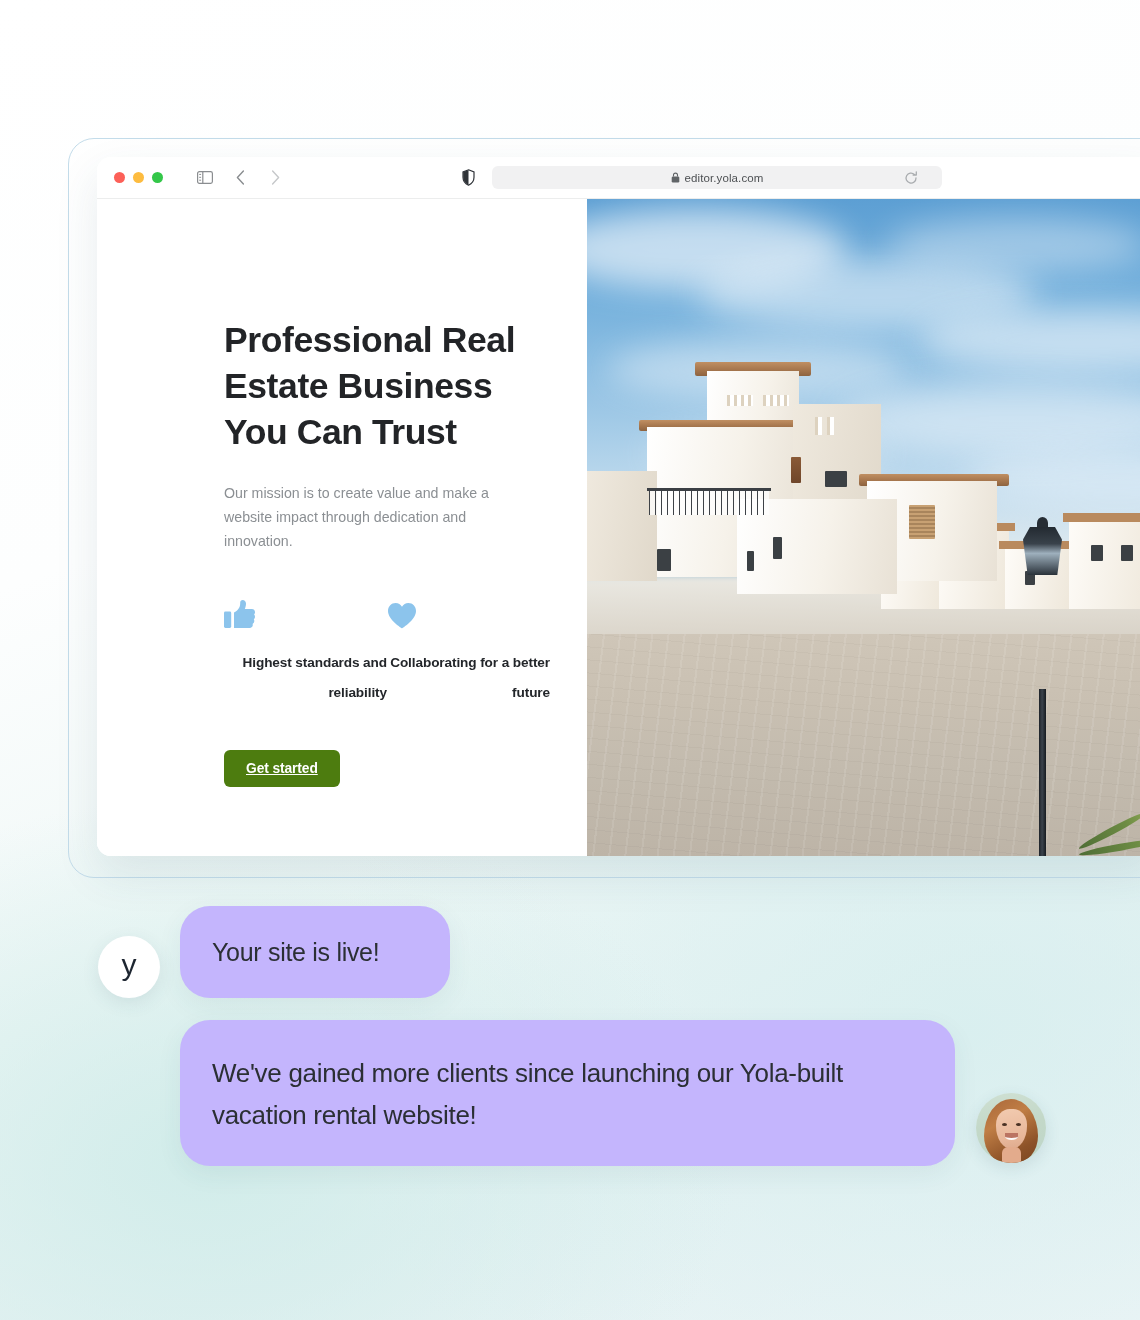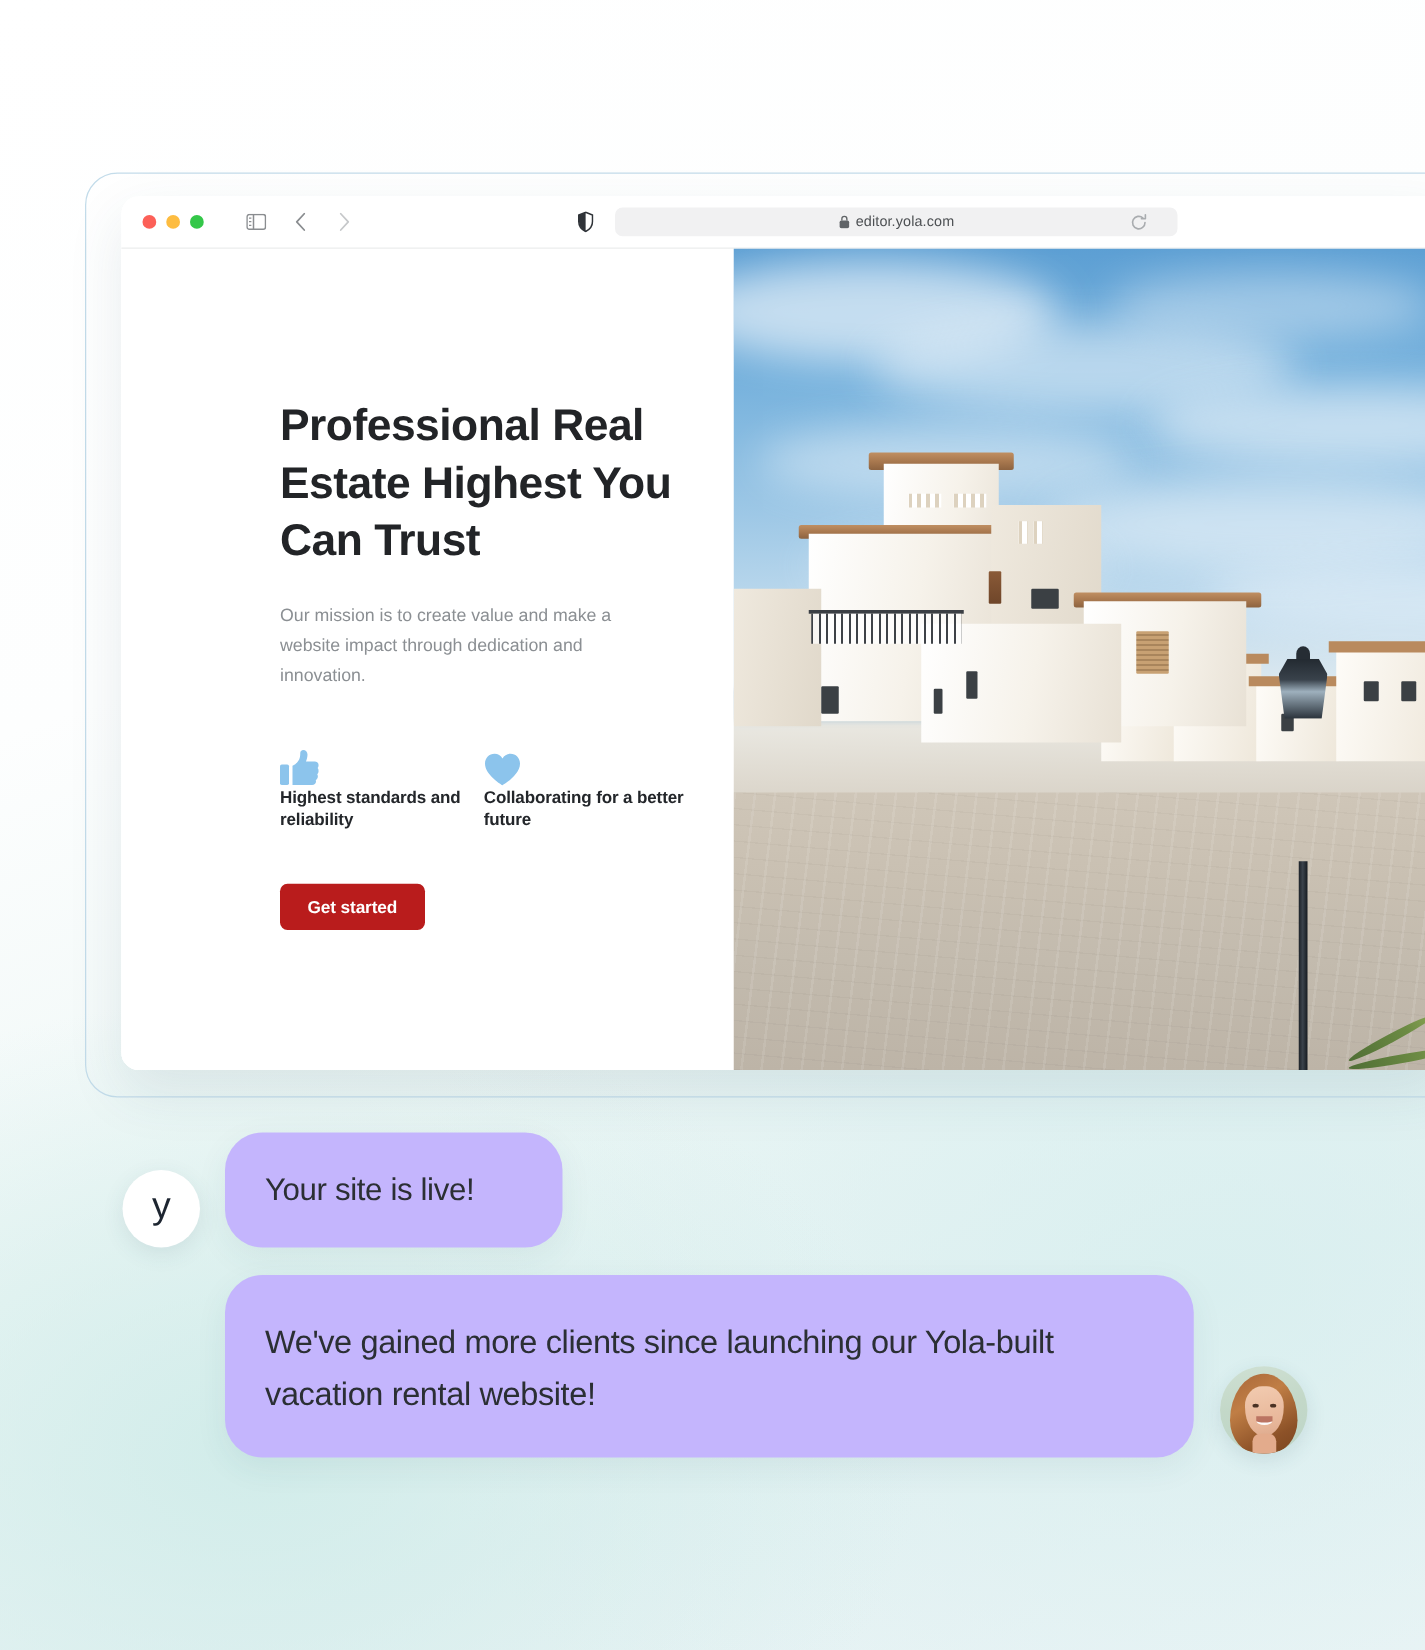--- a/index.html
+++ b/index.html
@@ -136,42 +136,45 @@
   }
   .feature { width: 163px; }
   .feature-icon {
     color: #8cc4ec;
     height: 32px;
     display: flex;
     align-items: flex-end;
   }
   .feature-icon svg { display: block; }
   .feature-label {
+    margin-top: 19px;
     font-size: 13.6px;
-    line-height: 18px;
+    line-height: 30px;
     font-weight: 700;
     color: #23262a;
     letter-spacing: -0.1px;
+    text-align: right;
   }
 
   .cta-button {
     margin-top: 42px;
     display: inline-flex;
     align-items: center;
     justify-content: center;
     height: 37px;
     padding: 0 22px;
-    background: #b91c1c;
+    background: #4d7c0f;
     color: #ffffff;
     font-size: 13.8px;
     font-weight: 700;
     border: none;
     border-radius: 6px;
     cursor: pointer;
     letter-spacing: -0.1px;
+    text-decoration: underline;
   }
 
   
   .hero-photo {
     flex: 1 1 auto;
     position: relative;
     overflow: hidden;
     background: linear-gradient(179deg, #5b9ed3 0%, #77b2dd 16%, #9ec8e6 32%, #c2dcee 45%, #dbe8ef 53%, #e8e6df 58%, #ded9cf 64%, #cfc8bc 72%, #c6bfb3 82%, #cdc3b4 100%);
   }
 
@@ -450,21 +453,21 @@
           <path d="M12 7a5 5 0 1 1-1.6-3.6" stroke="currentColor" stroke-width="1.3" stroke-linecap="round" fill="none"></path>
           <path d="M12.3 0.8v3.2H9.1" stroke="currentColor" stroke-width="1.3" stroke-linecap="round" stroke-linejoin="round" fill="none"></path>
         </svg>
       </span>
     </div>
   </div>
 
   <div class="site-canvas">
 
     <div class="hero-text-col">
-      <h1 class="hero-title">Professional Real Estate Highest You Can Trust</h1>
+      <h1 class="hero-title">Professional Real Estate Business You Can Trust</h1>
       <p class="hero-sub">Our mission is to create value and make a website impact through dedication and innovation.</p>
 
       <div class="feature-row">
 
         <div class="feature">
           <div class="feature-icon">
             <svg width="31" height="29" viewBox="0 0 31 29" fill="currentColor">
               <rect x="0" y="11.5" width="7.2" height="16.5" rx="1.4"></rect>
               <path d="M10 28V12.6c2.6-1.1 4.4-3.1 5.4-5.3.7-1.5.8-3.1.8-4.9 0-1.3 1-2.4 2.4-2.4 1.9 0 3.4 1.6 3.4 3.6 0 1.9-.5 3.8-1.2 5.5h7.1c1.8 0 3.2 1.5 3.1 3.3a3 3 0 0 1-.9 2c.6.6.9 1.4.9 2.3 0 1-.5 2-1.2 2.6.3.5.5 1.1.5 1.8 0 1.2-.7 2.3-1.7 2.8.1.4.2.8.2 1.2 0 1.7-1.4 2.9-3.1 2.9H10Z"></path>
             </svg>

